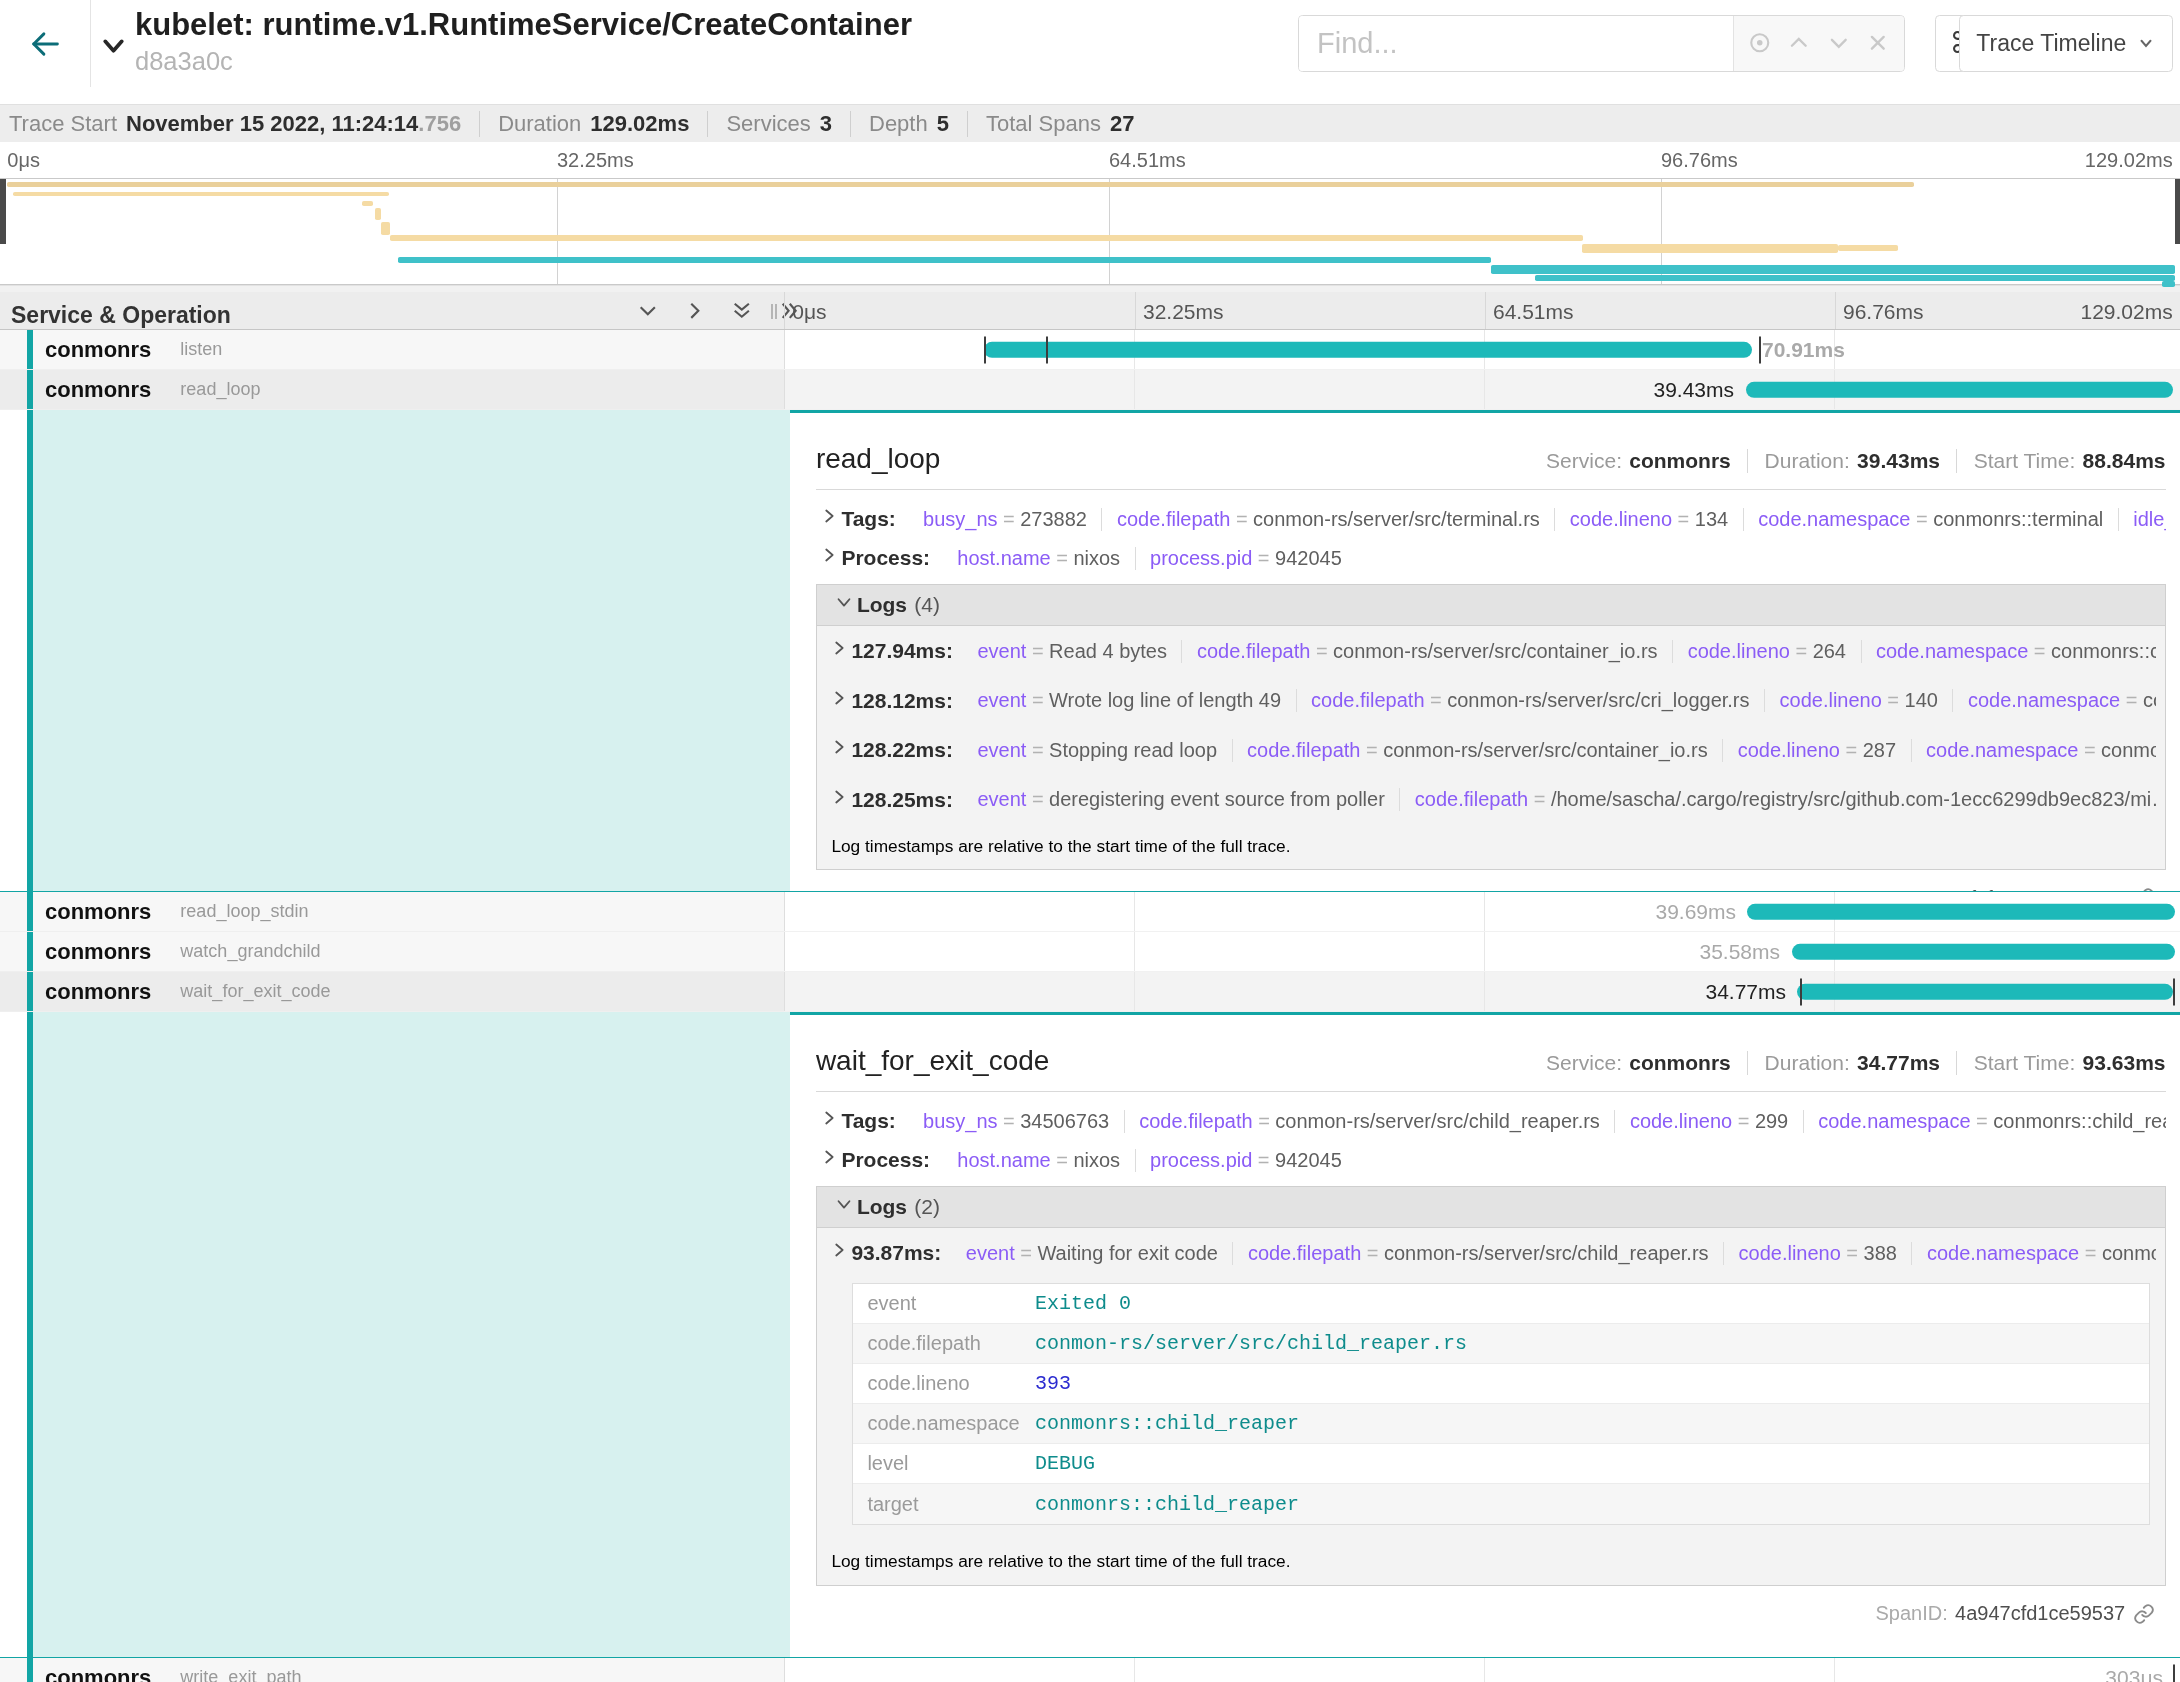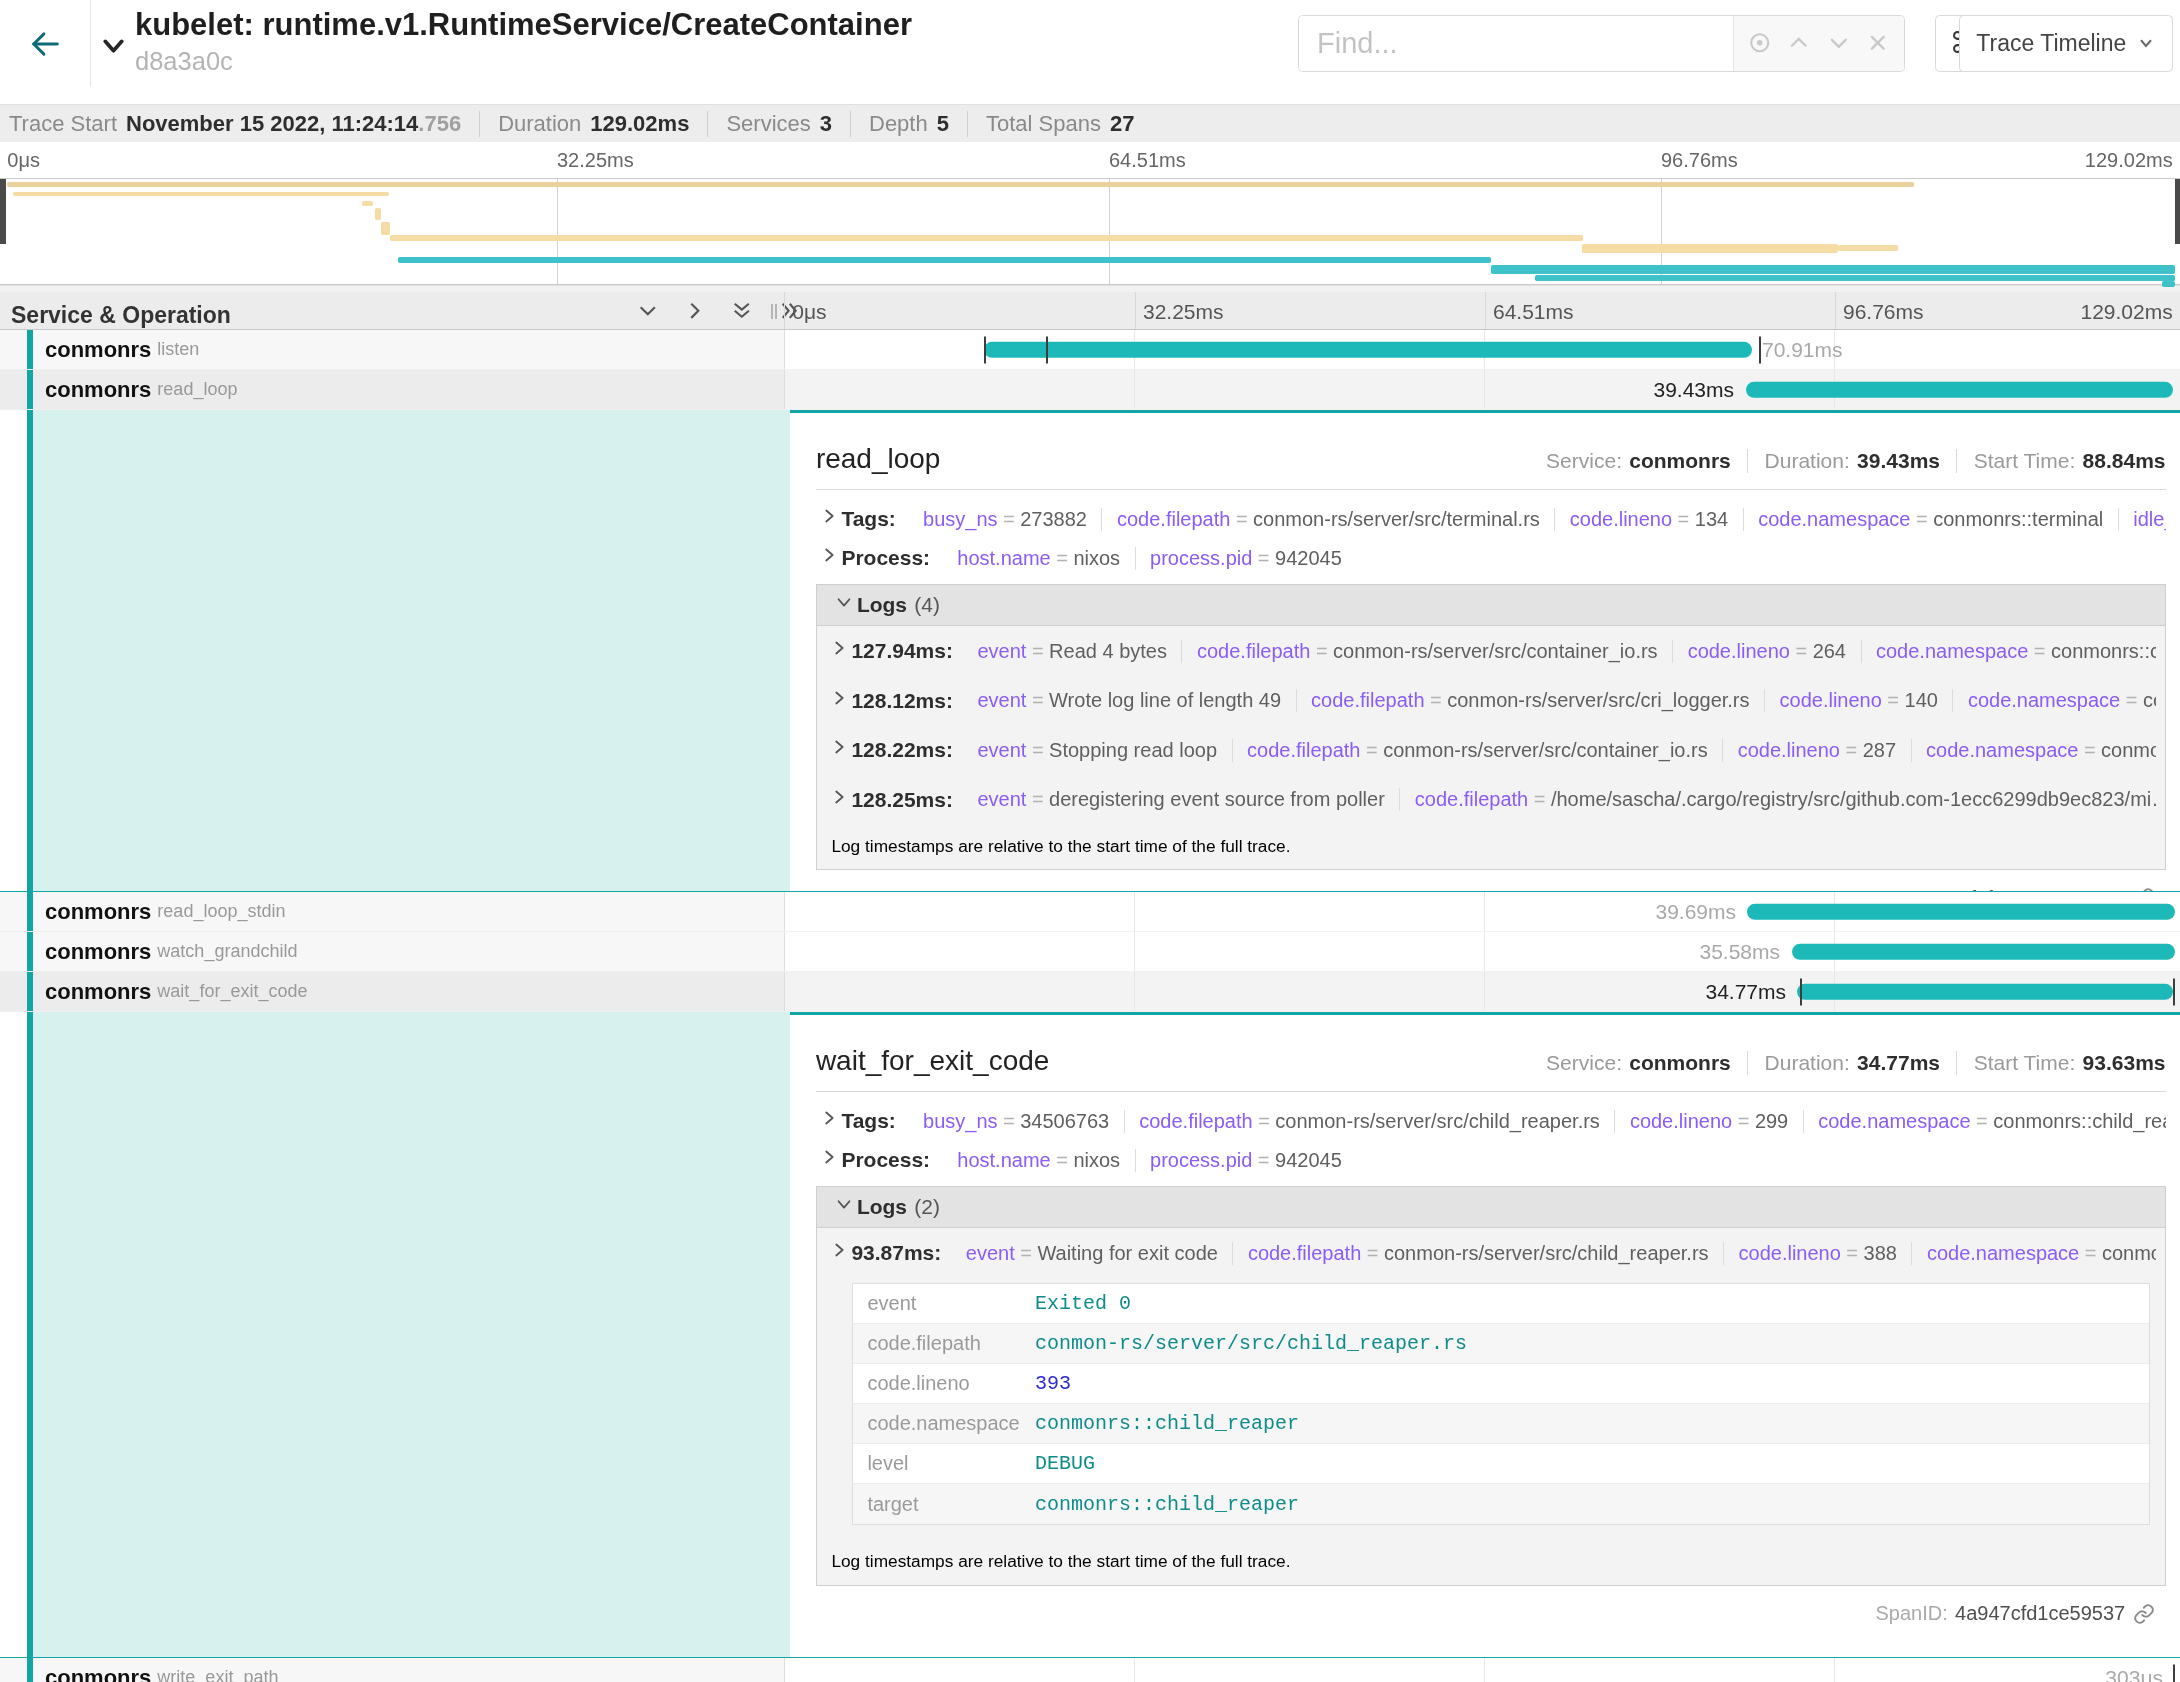--- a/index.html
+++ b/index.html
@@ -47,21 +47,21 @@
   .col-resizer { position:absolute; left:771px; top:7.3px; height:23.6px; width:11px; display:flex; gap:2.7px; align-items:center; cursor:col-resize; }
   .col-resizer i { display:block; width:1.8px; height:14.5px; background:#b5b5b5; }
   .tl-ruler { position:absolute; left:784px; right:0; top:0; height:100%; font-size:21px; color:#555; border-left:0.9px solid #d8d8d8; }
 
   
   .row { position:relative; height:40px; }
   .row-name { position:absolute; left:0; top:0; width:784px; height:100%; background:#f7f7f7; display:flex; align-items:center; padding-left:45px; cursor:pointer; border-bottom:0.9px solid #efefef; }
   .row.sel .row-name { background:#ececec; }
   .row-accent { position:absolute; left:27px; top:0; width:6.4px; height:100%; }
   .row-svc { font-size:22px; font-weight:600; color:#111; }
-  .row-op { font-size:18px; color:#999; margin-left:6px;text-align:right; }
+  .row-op { font-size:18px; color:#999; margin-left:29px;text-align:right; }
   .row-tl { position:absolute; left:784px; right:0; top:0; height:100%; background:#fff; border-bottom:0.9px solid #f1f1f1; }
   .row.sel .row-tl { background:#f3f3f3; }
   .gl { position:absolute; top:0; bottom:0; width:0.9px; background:#e7e7e7; }
   .bar { position:absolute; top:50%; height:16.4px; transform:translateY(-50%); border-radius:8.2px; cursor:pointer; }
   .bar-label { position:absolute; top:50%; transform:translateY(-50%); font-size:21px; white-space:nowrap; }
   .bar-label.gray { color:#a9a9a9; }
   .bar-label.dark { color:#222; }
   .bar-tick { position:absolute; top:50%; transform:translateY(-50%); width:1.8px; height:27px; background:#3d3d3d; }
 
   
@@ -271,21 +271,21 @@
           <div class="row-accent" style="background: rgb(18, 165, 165);"></div>
           <span class="row-svc">conmonrs</span>
           <span class="row-op">listen</span>
         </div>
         <div class="row-tl">
           <div class="gl" style="left: 0px; background: rgb(222, 222, 222);"></div>
           <div class="gl" style="left: 350px;"></div>
           <div class="gl" style="left: 700px;"></div>
           <div class="gl" style="left: 1050px;"></div>
           <div class="bar" style="left: 200px; width: 768px; background: rgb(29, 185, 185);"></div>
-          <span class="bar-label gray" style="left: 978px;">70.91ms</span>
+          <span class="bar-label gray" style="left: 978px; font-weight: bold;">70.91ms</span>
           <div class="bar-tick" style="left: 200px;"></div>
           <div class="bar-tick" style="left: 262px;"></div>
           <div class="bar-tick" style="left: 975px;"></div>
         </div>
       </div>
       <div class="row sel">
         <div class="row-name">
           <div class="row-accent" style="background: rgb(18, 165, 165);"></div>
           <span class="row-svc">conmonrs</span>
           <span class="row-op">read_loop</span>

